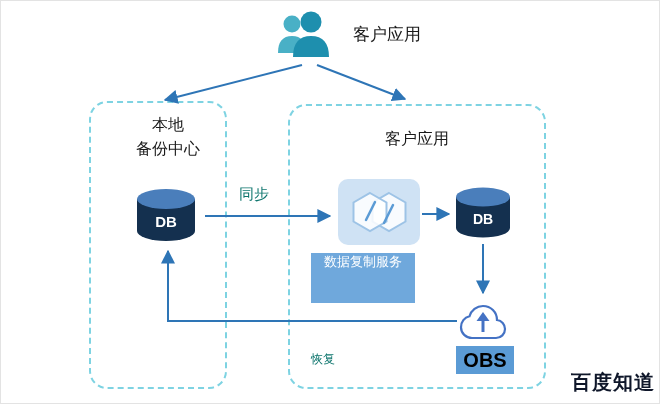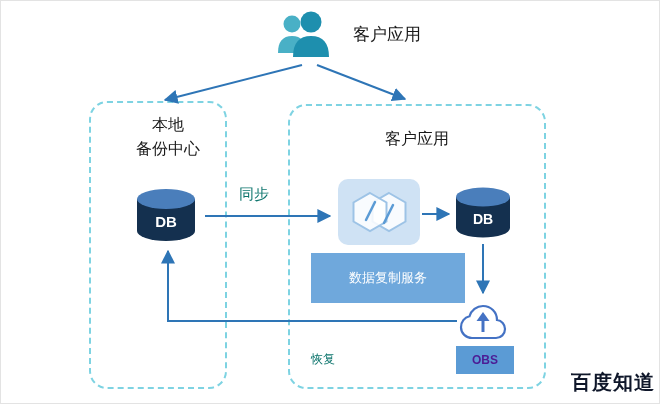--- a/index.html
+++ b/index.html
@@ -20,30 +20,30 @@
     background:transparent; z-index:0;
   }
   .region-title {
     position:absolute; width:100%; text-align:center; color:#1a1a1a;
     font-size:16px; line-height:24px; z-index:2;
   }
 
   .node { z-index:2;text-align:right; }
 
   .drs-label {
-    left:310px; top:252px; width:154px; height:50px; background:#6fa8dc;
-    color:#fff; text-align:center; display:flex; flex-direction:column;
+    left:310px; top:252px; width:104px; height:50px; background:#6fa8dc;
+    color:#fff; text-align:center; display:flex; flex-direction:row;
     justify-content:center; z-index:2;
   }
   .drs-label .l1 { font-size:13px; line-height:18px; }
   .drs-label .l2 { font-size:14px; font-weight:bold; line-height:18px; }
 
   .obs-box {
     left:455px; top:345px; width:58px; height:28px; background:#5b9bd5;
-    color:#4c1d95; font-weight:bold; font-size:12px; text-align:center;
+    color:#000000; font-weight:bold; font-size:20px; text-align:center;
     line-height:28px; z-index:2;
   }
 
   .edge-label { color:#0f766e; font-size:15px; z-index:2; }
   .client-label { left:352px; top:22px; font-size:17px; color:#1a1a1a; z-index:2; }
 
   .watermark {
     left:570px; top:368px; font-size:20px; font-weight:bold;
     color:#0f172a; z-index:3; letter-spacing:1px;
   }

